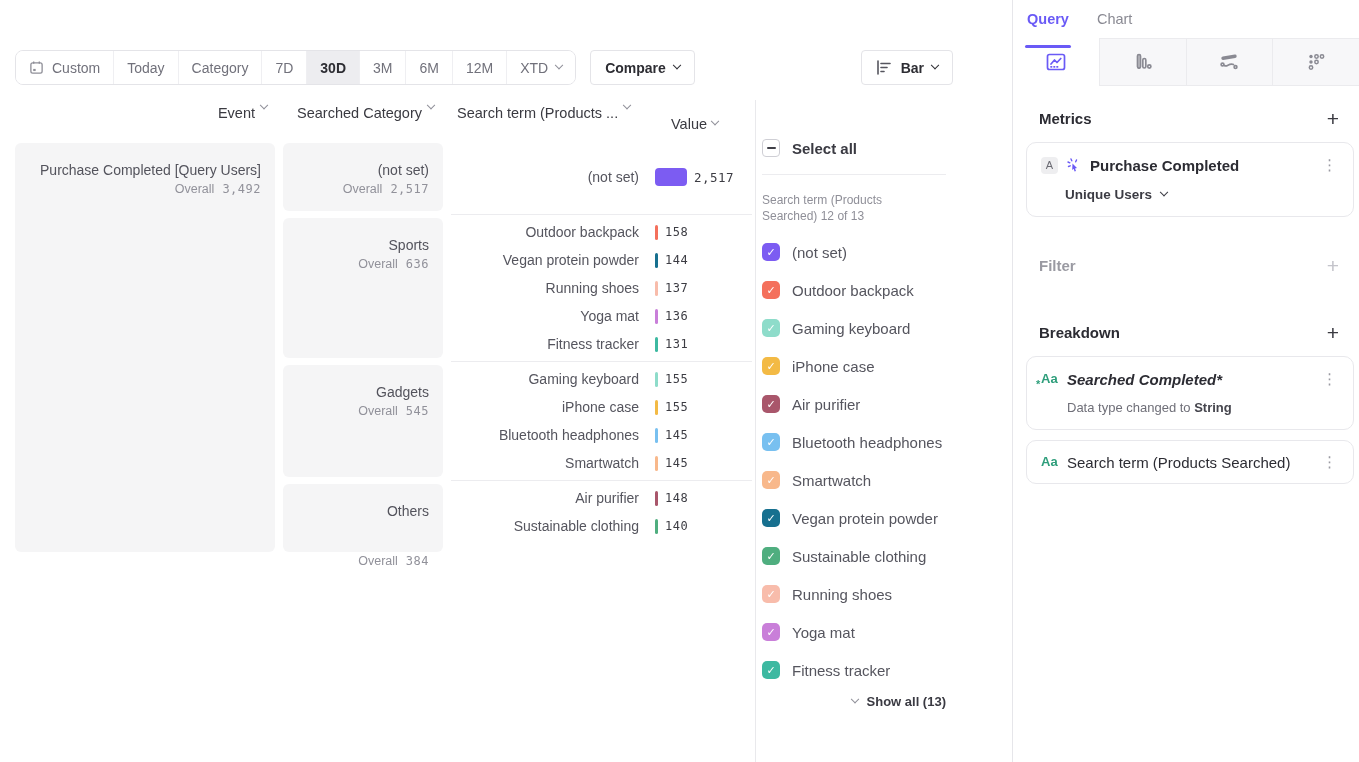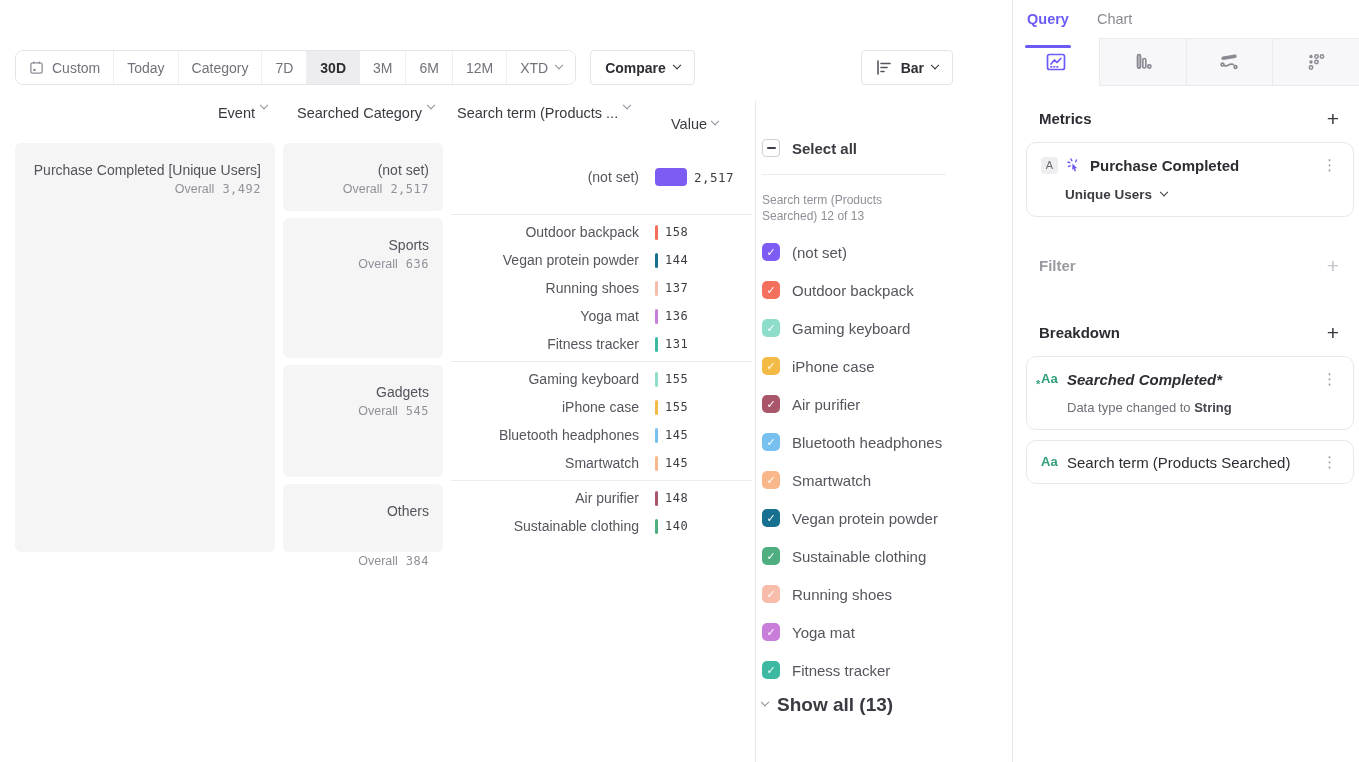--- a/index.html
+++ b/index.html
@@ -62,21 +62,21 @@
   .selall-box .minus { width:9px; height:2px; background:#3f3f47; border-radius:1px; }
   .selall-label { font-size:15px; color:#3a3a42; font-weight:bold; }
   .panel-sep { margin-top:17px; border-top:1px solid #ececef; }
   .panel-cap { margin-top:17px; width:160px; font-size:12px; line-height:16px; color:#8f8f98; }
   .chk-list { margin-top:9px; }
   .chk-row { height:38px; display:flex; align-items:center; gap:12px; cursor:pointer; }
   .chk { width:18px; height:18px; border-radius:5px; display:flex; align-items:center; justify-content:center; flex:none; }
   .chk .tick { color:#fff; font-size:11px; line-height:1; }
   .chk.dotted { background-image:radial-gradient(rgba(255,255,255,0.55) 1px, transparent 1.2px); background-size:4px 4px; }
   .chk-label { font-size:15px; color:#55555e; }
-  .show-all { margin-top:5px; display:flex; align-items:center; gap:9px; font-size:19px; color:#3a3a42; font-weight:bold; cursor:pointer; }
+  .show-all { margin-top:5px; display:flex; align-items:center; gap:9px; font-size:13px; color:#3a3a42; font-weight:bold; cursor:pointer;justify-content:flex-end; }
 
   
   .sidebar { position:absolute; right:0; top:0; width:347px; height:762px; border-left:1px solid #e6e6ea; background:#fff; }
   .qc-tabs { display:flex; gap:28px; padding:10px 0 0 14px; font-size:14.5px; height:38px; }
   .qc-tab { position:relative; cursor:pointer; color:#8a8a93; padding-top:1px; }
   .qc-tab.active { color:#6a5af6; font-weight:bold; }
   .qc-tab.active::after { content:""; position:absolute; left:-2px; right:-2px; bottom:-10px; height:3px; border-radius:2px; background:#6a5af6; }
   .strip { display:flex; height:48px; border-bottom:1px solid #ebebee; background:#f7f7f9; }
   .stab { flex:1; display:flex; align-items:center; justify-content:center; border-top:1px solid #ebebee; cursor:pointer; }
   .stab + .stab { border-left:1px solid #ebebee; }
@@ -160,21 +160,21 @@
       <span class="chev sm"></span>
     </button>
 
     <div class="table">
       <div class="col-event">
         <div class="col-head">
           <span>Event</span>
           <span class="chev sm gray"></span>
         </div>
         <div class="gcard event-card">
-          <div class="glabel">Purchase Completed [Unique Users]</div>
+          <div class="glabel">Purchase Completed [Query Users]</div>
           <div class="goverall">
             <span>Overall</span>
             <span class="mono">3,492</span>
           </div>
         </div>
       </div>
 
       <div class="col-cat">
         <div class="col-head">
           <span>Searched Category</span>

